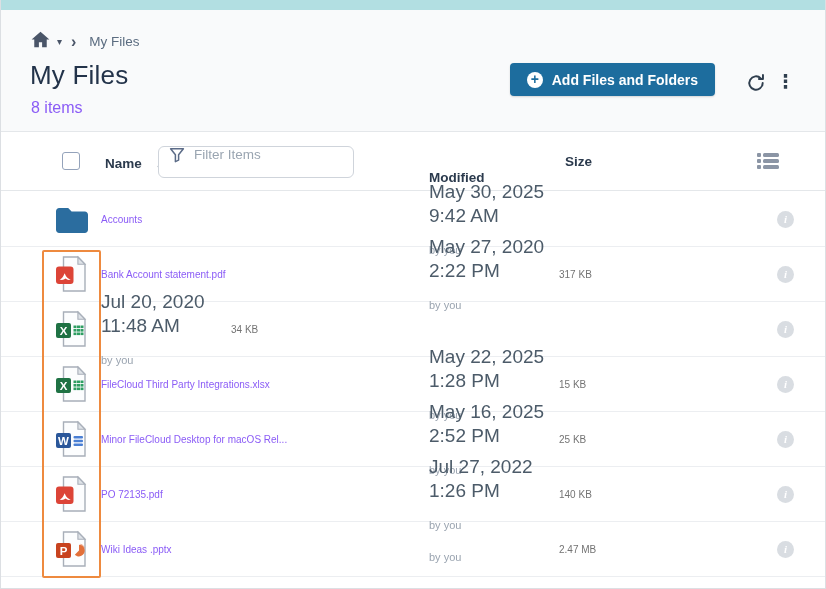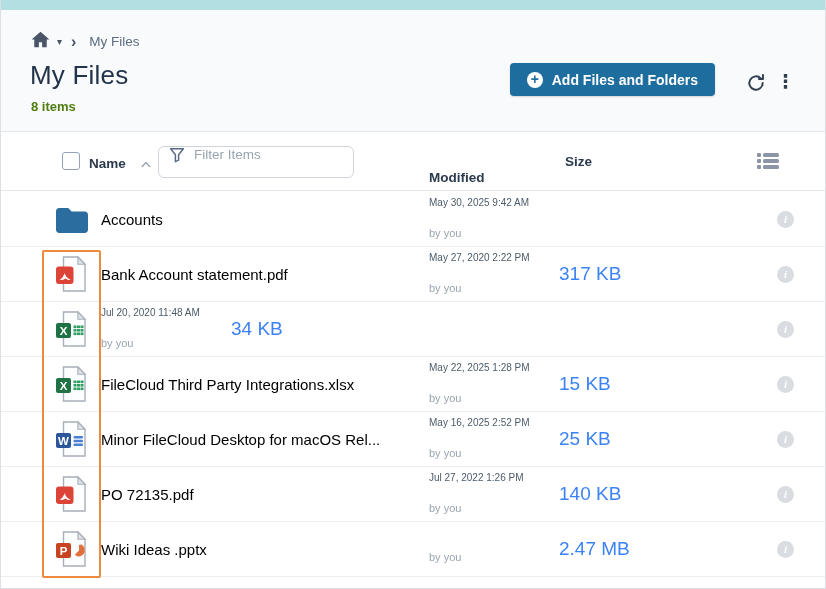--- a/index.html
+++ b/index.html
@@ -10,58 +10,58 @@
   .topbar { position:absolute; top:0; left:0; width:100%; height:10px; background:#b2dfe2; }
 
   .page-header { position:absolute; top:10px; left:0; width:100%; height:122px;
                  background:#f9fafb; border-bottom:1px solid #e4e7ea; }
   .breadcrumb { position:absolute; top:21px; left:30px; display:flex; align-items:center; gap:7px; }
   .bc-caret { font-size:10px; color:#4a5568; cursor:pointer; line-height:1; }
   .bc-sep { font-size:16px; font-weight:700; color:#4a5568; line-height:1; margin-left:2px; }
   .bc-current { font-size:13.5px; color:#5b6c80; margin-left:6px; cursor:pointer; }
   .page-title { position:absolute; top:50px; left:29px; font-size:26px; font-weight:500;
                 color:#23334a; letter-spacing:.2px; }
-  .item-count { position:absolute; top:89px; left:30px; font-size:13px; color:#4d7c0f;font-weight:bold; }
+  .item-count { position:absolute; top:89px; left:30px; font-size:16px; color:#8b5cf6; }
 
   .add-btn { position:absolute; top:53px; right:110px; height:33px; display:flex; align-items:center;
              gap:9px; padding:0 17px; background:#1d6d9e; color:#fff; border:none; border-radius:4px;
              font-size:14px; font-weight:600; font-family:inherit; cursor:pointer;
              box-shadow:0 1px 2px rgba(0,0,0,.15); }
   .plus-circle { width:16px; height:16px; border-radius:50%; background:#fff; color:#1d6d9e;
                  font-size:14px; font-weight:700; line-height:15px; text-align:center; display:inline-block; }
   .refresh-btn { position:absolute; top:62px; right:58px; width:22px; height:22px; cursor:pointer; }
   .dots-btn { position:absolute; top:58px; right:26px; font-size:19px; font-weight:700; color:#2f3e4e;
               cursor:pointer; letter-spacing:0; line-height:28px; padding:0 4px; }
 
   .table-header { position:absolute; top:133px; left:0; width:100%; height:58px; background:#fff;
                   border-bottom:1px solid #e4e7ea; }
   .checkbox { position:absolute; top:19px; left:61px; width:18px; height:18px; background:#fff;
               border:1.5px solid #94a3bb; border-radius:3px; cursor:pointer; }
-  .col-name-wrap { position:absolute; top:21px; left:88px; display:flex; align-items:center; gap:15px;text-align:right; }
+  .col-name-wrap { position:absolute; top:21px; left:104px; display:flex; align-items:center; gap:15px;text-align:right; }
   .col-label { font-size:13.5px; font-weight:700; color:#2b3a4d; cursor:pointer; }
   .filter-box { position:absolute; top:13px; left:157px; width:196px; height:32px; background:#fff;
                 border:1px solid #cfd4db; border-radius:6px; display:flex; align-items:flex-start;
                 padding:0 10px; gap:9px; }
   .filter-box input { border:none; outline:none; flex:1; font-size:13.5px; color:#3c4a59;
                       font-family:inherit; background:transparent; min-width:0; }
   .filter-box input::placeholder { color:#9aa5b1; }
   .col-modified { position:absolute; top:37px; left:428px; }
   .col-size { position:absolute; top:21px; left:555px;margin-left:9px; }
   .list-view { position:absolute; top:18px; right:45px; cursor:pointer; }
 
   .file-list { position:absolute; top:192px; left:0; width:100%; }
   .row { display:flex; align-items:center; height:55px; border-bottom:1px solid #eceef1;
          padding-left:52px; cursor:pointer; background:#fff; }
   .icon-cell { width:48px; flex:none; display:flex; align-items:center; }
-  .fname { width:328px; flex:none; font-size:15px; color:#000000; white-space:nowrap;
+  .fname { width:328px; flex:none; font-size:10px; color:#8b5cf6; white-space:nowrap;
            overflow:hidden; text-overflow:ellipsis; padding-right:14px; }
   .mod-cell { width:127px; flex:none; line-height:1.25; }
-  .mod-date { display:block; font-size:10px; color:#4c5b69; }
+  .mod-date { display:block; font-size:19px; color:#4c5b69; }
   .mod-by { display:block; font-size:11px; color:#9aa4b0; margin-top:17px; }
-  .size-cell { width:110px; flex:none; font-size:19px; color:#3b82f6; padding-left:3px; }
+  .size-cell { width:110px; flex:none; font-size:10px; color:#737373; padding-left:3px; }
   .info-dot { margin-left:auto; margin-right:31px; width:17px; height:17px; border-radius:50%;
               background:#d9dde2; color:#fff; font-family:"Liberation Serif",serif; font-style:italic;
               font-weight:700; font-size:11px; text-align:center; line-height:17px; flex:none; }
 
   .annotation { position:absolute; left:41px; top:250px; width:59px; height:328px;
                 border:2px solid #ee8a3f; border-radius:2px; pointer-events:none; z-index:5; }
 </style>
 </head>
 <body>
 

